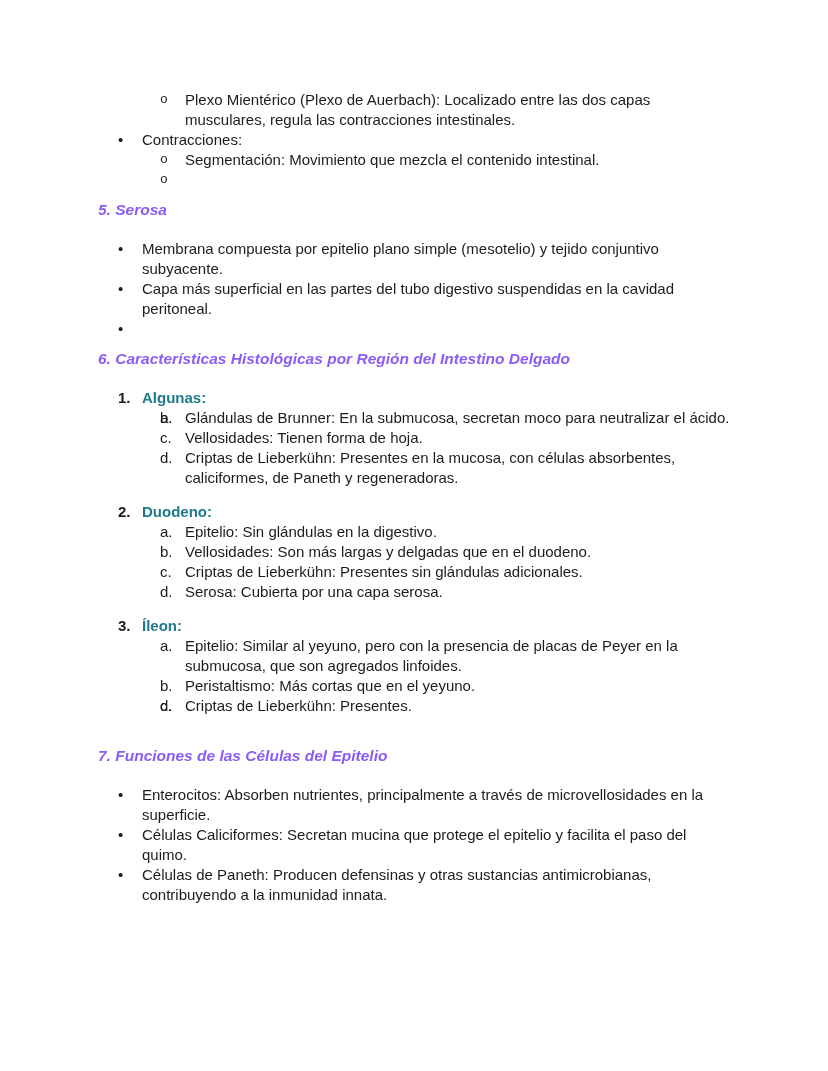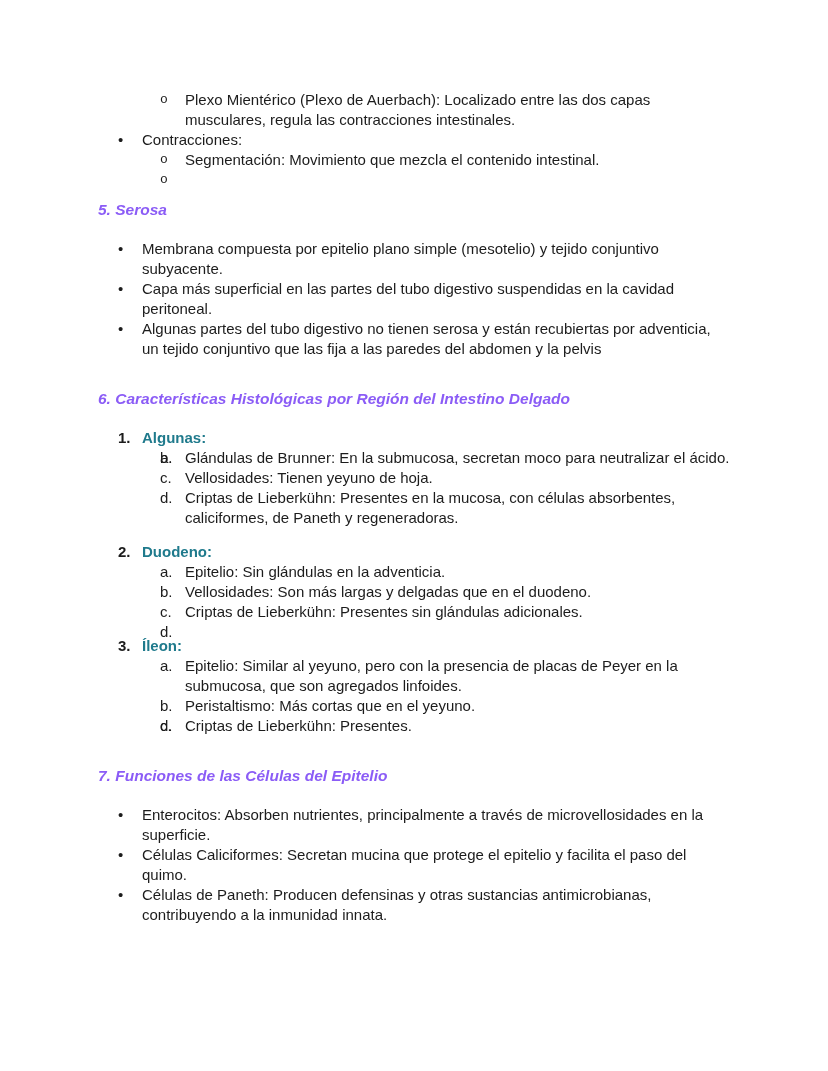--- a/index.html
+++ b/index.html
@@ -84,66 +84,66 @@
   <div class="li l1">
     <span class="marker dot">•</span>
     <span class="txt">Membrana compuesta por epitelio plano simple (mesotelio) y tejido conjuntivo subyacente.</span>
   </div>
   <div class="li l1">
     <span class="marker dot">•</span>
     <span class="txt">Capa más superficial en las partes del tubo digestivo suspendidas en la cavidad peritoneal.</span>
   </div>
   <div class="li l1">
     <span class="marker dot">•</span>
-    <span class="txt">Algunas partes del tubo digestivo no tienen serosa y están recubiertas por adventicia, un tejido conjuntivo que las fija a las paredes del abdomen y la pelvis</span>
   </div>
 
   <div class="heading">6. Características Histológicas por Región del Intestino Delgado</div>
 
   <div class="region">
     <div class="li l1">
       <span class="marker num">1.</span>
       <span class="region-name">Algunas:</span>
     </div>
     <div class="li l2">
       <span class="marker letter">a.</span>
     </div>
     <div class="li l2">
       <span class="marker letter">b.</span>
       <span class="txt">Glándulas de Brunner: En la submucosa, secretan moco para neutralizar el ácido.</span>
     </div>
     <div class="li l2">
       <span class="marker letter">c.</span>
-      <span class="txt">Vellosidades: Tienen yeyuno de hoja.</span>
+      <span class="txt">Vellosidades: Tienen forma de hoja.</span>
     </div>
     <div class="li l2">
       <span class="marker letter">d.</span>
       <span class="txt">Criptas de Lieberkühn: Presentes en la mucosa, con células absorbentes, caliciformes, de Paneth y regeneradoras.</span>
     </div>
   </div>
 
   <div class="region">
     <div class="li l1">
       <span class="marker num">2.</span>
       <span class="region-name">Duodeno:</span>
     </div>
     <div class="li l2">
       <span class="marker letter">a.</span>
-      <span class="txt">Epitelio: Sin glándulas en la adventicia.</span>
+      <span class="txt">Epitelio: Sin glándulas en la digestivo.</span>
     </div>
     <div class="li l2">
       <span class="marker letter">b.</span>
       <span class="txt">Vellosidades: Son más largas y delgadas que en el duodeno.</span>
     </div>
     <div class="li l2">
       <span class="marker letter">c.</span>
       <span class="txt">Criptas de Lieberkühn: Presentes sin glándulas adicionales.</span>
     </div>
     <div class="li l2">
       <span class="marker letter">d.</span>
+      <span class="txt">Serosa: Cubierta por una capa serosa.</span>
     </div>
   </div>
 
   <div class="region">
     <div class="li l1">
       <span class="marker num">3.</span>
       <span class="region-name">Íleon:</span>
     </div>
     <div class="li l2">
       <span class="marker letter">a.</span>

